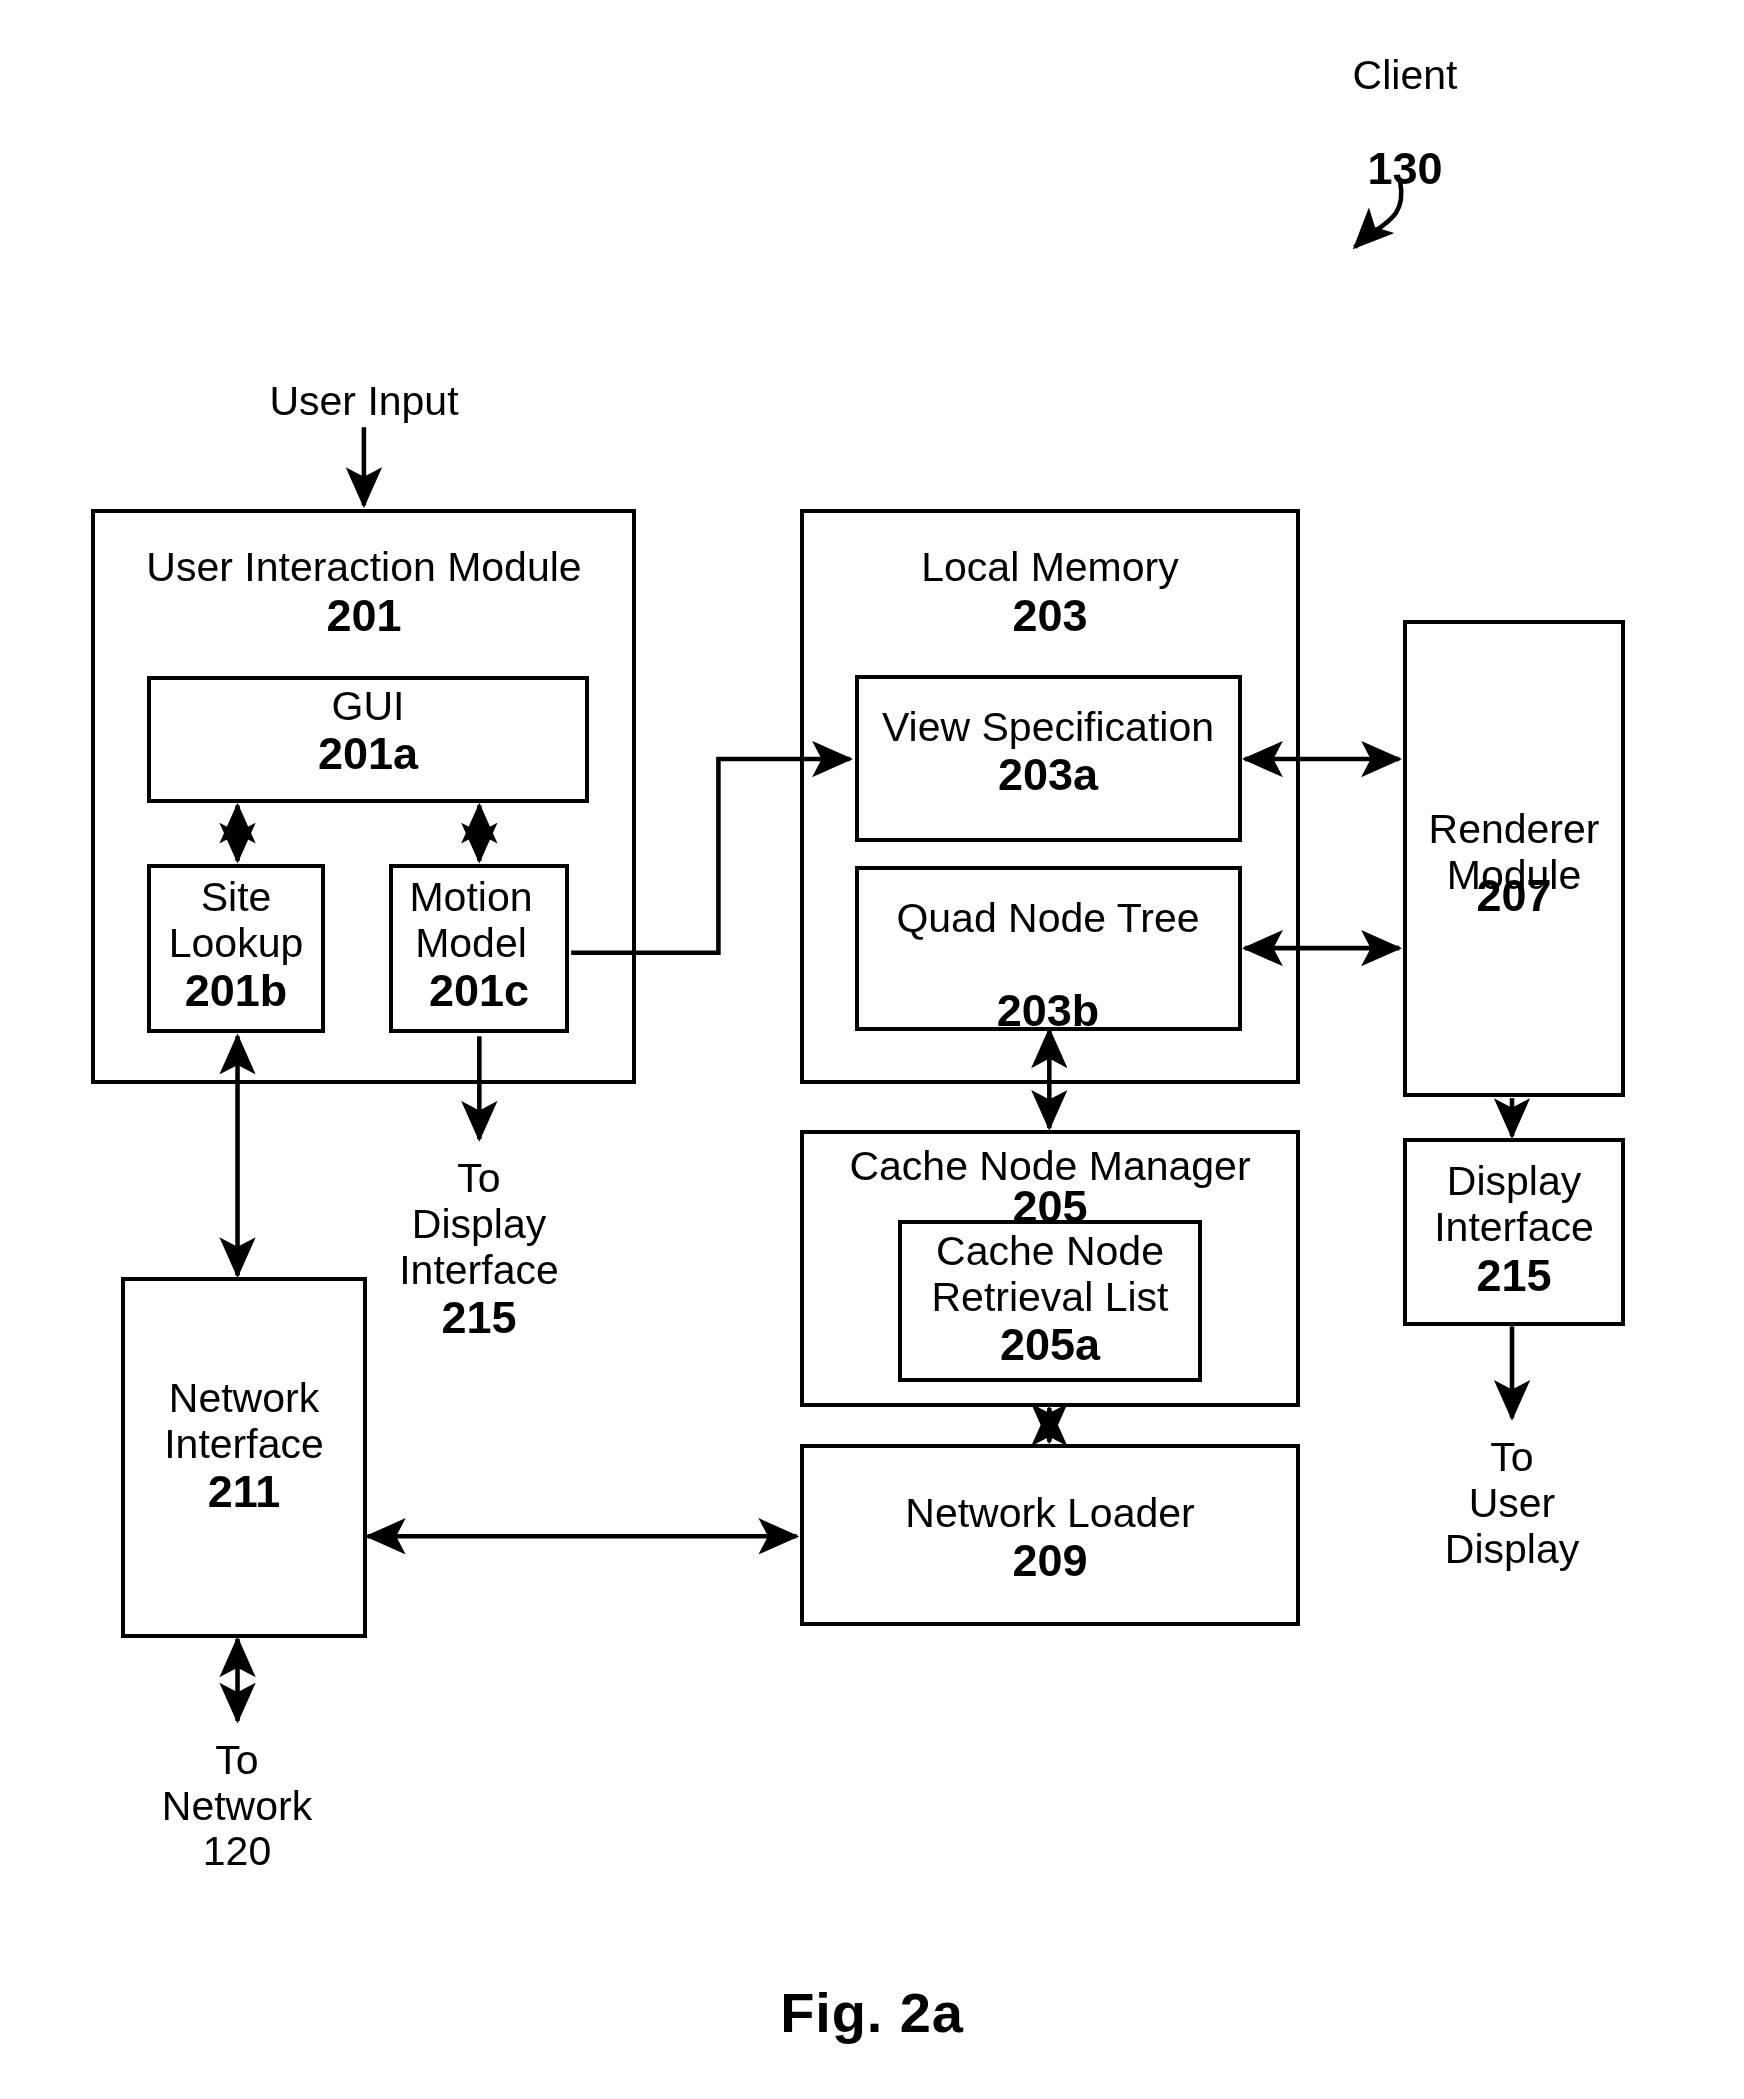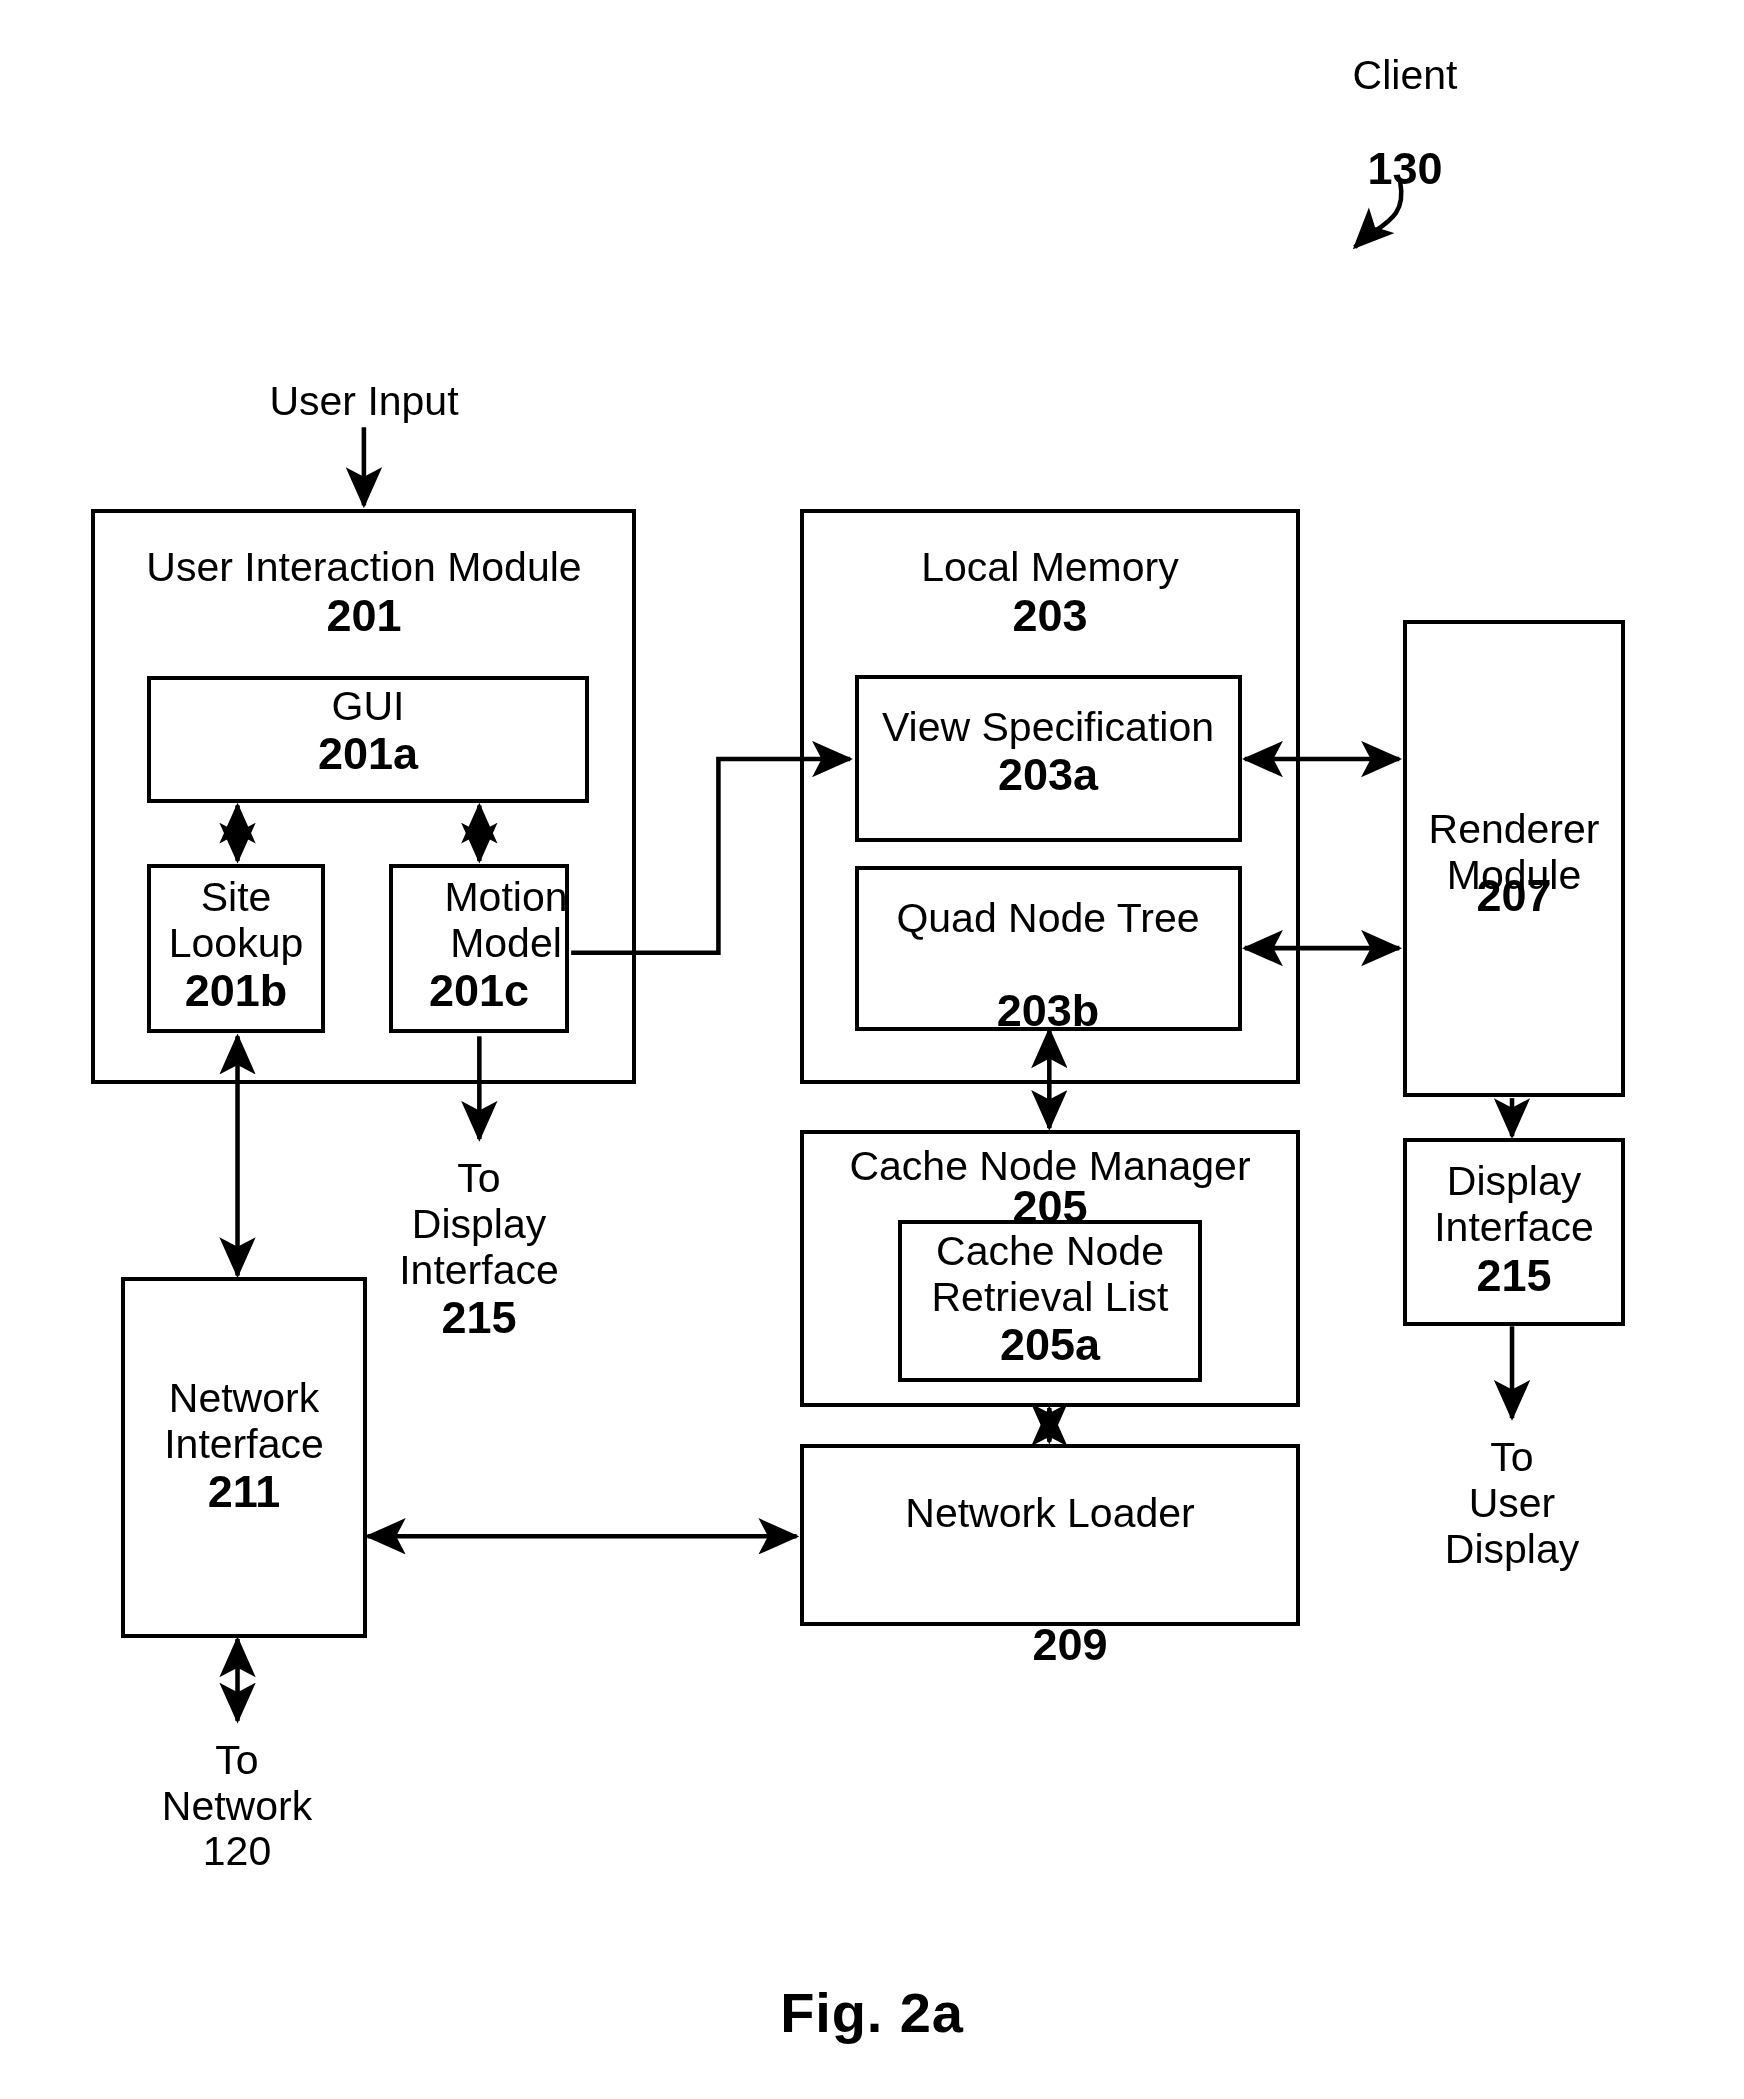--- a/index.html
+++ b/index.html
@@ -120,21 +120,21 @@
   <div class="lbl t-title center-x" style="left:364px; top:545px; width:527px;">User Interaction Module</div>
   <div class="lbl t-num center-x" style="left:364px; top:591px; width:527px;">201</div>
 
   <div class="lbl t-title center-x" style="left:368px; top:684px; width:436px;">GUI</div>
   <div class="lbl t-num center-x" style="left:368px; top:729px; width:436px;">201a</div>
 
   <div class="lbl t-title center-x" style="left:236px; top:875px; width:182px;">Site
 Lookup</div>
   <div class="lbl t-num center-x" style="left:236px; top:966px; width:182px;">201b</div>
 
-  <div class="lbl t-title center-x" style="left:506px; top:875px; width:182px;">Motion
+  <div class="lbl t-title center-x" style="left:471px; top:875px; width:182px;">Motion
 Model</div>
   <div class="lbl t-num center-x" style="left:479px; top:966px; width:182px;">201c</div>
 
   <div class="lbl t-free center-x" style="left:479px; top:1156px; width:273px;">To
 Display
 Interface</div>
   <div class="lbl t-num center-x" style="left:479px; top:1293px; width:273px;">215</div>
 
   <div class="lbl t-title center-x" style="left:1050px; top:545px; width:491px;">Local Memory</div>
   <div class="lbl t-num center-x" style="left:1050px; top:591px; width:491px;">203</div>
@@ -146,21 +146,21 @@
   <div class="lbl t-num center-x" style="left:1048px; top:986px; width:382px;">203b</div>
 
   <div class="lbl t-title center-x" style="left:1050px; top:1144px; width:491px;">Cache Node Manager</div>
   <div class="lbl t-num center-x" style="left:1050px; top:1182px; width:491px;">205</div>
 
   <div class="lbl t-title center-x" style="left:1050px; top:1229px; width:309px;">Cache Node
 Retrieval List</div>
   <div class="lbl t-num center-x" style="left:1050px; top:1320px; width:309px;">205a</div>
 
   <div class="lbl t-title center-x" style="left:1050px; top:1491px; width:491px;">Network Loader</div>
-  <div class="lbl t-num center-x" style="left:1050px; top:1620px; width:393px;margin-left:20px;">209</div>
+  <div class="lbl t-num center-x" style="left:1050px; top:1536px; width:393px;">209</div>
 
   <div class="lbl t-title center-x" style="left:1514px; top:779px; width:227px;margin-top:28px;">Renderer
 Module</div>
   <div class="lbl t-num center-x" style="left:1514px; top:871px; width:227px;">207</div>
 
   <div class="lbl t-title center-x" style="left:1514px; top:1159px; width:227px;">Display
 Interface</div>
   <div class="lbl t-num center-x" style="left:1514px; top:1251px; width:227px;">215</div>
 
   <div class="lbl t-free center-x" style="left:1512px; top:1435px; width:273px;">To

